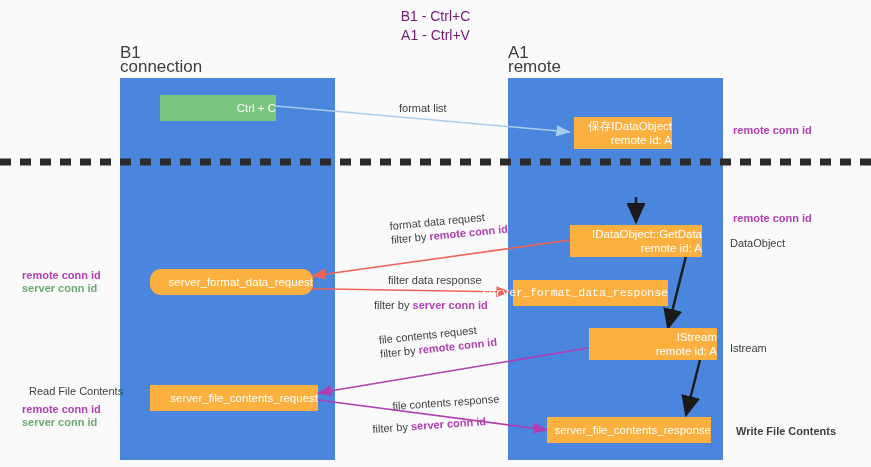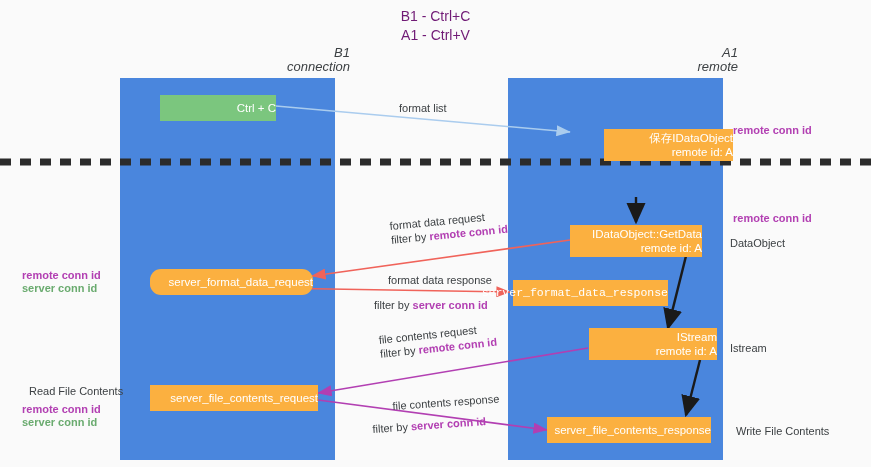--- a/index.html
+++ b/index.html
@@ -13,22 +13,22 @@
 
   svg.layer { position: absolute; left: 0; top: 0; width: 871px; height: 467px; pointer-events: none; }
 
   .panel { position: absolute; background: #4a86dd; }
 
   .title {
     position: absolute; text-align: center; width: 871px; top: 7px;
     font-size: 14px; color: #701a75; line-height: 19px;
   }
   .colhead {
-    position: absolute; text-align: right; font-size: 13px;
-    color: #3c4043; line-height: 14px; font-style: italic;
+    position: absolute; text-align: left; font-size: 17px;
+    color: #3c4043; line-height: 14px;
   }
 
   .node {
     position: absolute; display: flex; flex-direction: column;
     align-items: flex-end; justify-content: center;
     color: #ffffff; font-size: 11.5px; line-height: 14px; text-align: center;
   }
   .node.orange { background: #fbb040; }
   .node.green  { background: #7bc67e; }
 
@@ -107,21 +107,21 @@
   </div>
 
   <div class="node orange" style="left:150px; top:269px; width:163px; height:26px;border-radius:11px;">
     <span>server_format_data_request</span>
   </div>
 
   <div class="node orange" style="left:150px; top:385px; width:168px; height:26px;">
     <span>server_file_contents_request</span>
   </div>
 
-  <div class="node orange" style="left:604px; top:117px; width:129px; height:32px;margin-top:12px;">
+  <div class="node orange" style="left:574px; top:117px; width:98px; height:32px;">
     <span>保存IDataObject</span>
     <span>remote id: A</span>
   </div>
 
 
   <div class="node orange" style="left:570px; top:225px; width:132px; height:32px;">
     <span>IDataObject::GetData</span>
     <span>remote id: A</span>
   </div>
 
@@ -143,21 +143,21 @@
   </div>
 
   <div class="edgelabel" style="left:389px; top:219px; transform:rotate(-5.5deg); transform-origin:left top;">
     <div>format data request</div>
     <div>
       <span>filter by </span><span class="hl-purple">remote conn id</span>
     </div>
   </div>
 
   <div class="edgelabel" style="left:388px; top:273px;">
-    <span>format data response</span>
+    <span>filter data response</span>
   </div>
 
   <div class="edgelabel" style="left:374px; top:298px;">
     <span>filter by </span><span class="hl-purple">server conn id</span>
   </div>
 
   <div class="edgelabel" style="left:378px; top:333px; transform:rotate(-6deg); transform-origin:left top;">
     <div>file contents request</div>
     <div>
       <span>filter by </span><span class="hl-purple">remote conn id</span>
@@ -169,21 +169,21 @@
   </div>
 
   <div class="edgelabel" style="left:372px; top:422px; transform:rotate(-4deg); transform-origin:left top;">
     <span>filter by </span><span class="hl-purple">server conn id</span>
   </div>
 
   <div class="sidelabel purple" style="left:733px; top:123px;">remote conn id</div>
   <div class="sidelabel purple" style="left:733px; top:211px;">remote conn id</div>
   <div class="sidelabel black" style="left:730px; top:236px;">DataObject</div>
   <div class="sidelabel black" style="left:730px; top:341px;">Istream</div>
-  <div class="sidelabel black" style="left:736px; top:424px;">Write File Contents</div>
+  <div class="sidelabel black" style="left:736px; top:424px;font-weight:bold;">Write File Contents</div>
 
   <div class="sidelabel purple" style="left:22px; top:268px;">remote conn id</div>
   <div class="sidelabel green" style="left:22px; top:281px;">server conn id</div>
 
   <div class="sidelabel black" style="left:29px; top:384px;">Read File Contents</div>
   <div class="sidelabel purple" style="left:22px; top:402px;">remote conn id</div>
   <div class="sidelabel green" style="left:22px; top:415px;">server conn id</div>
 
 </div>
 

